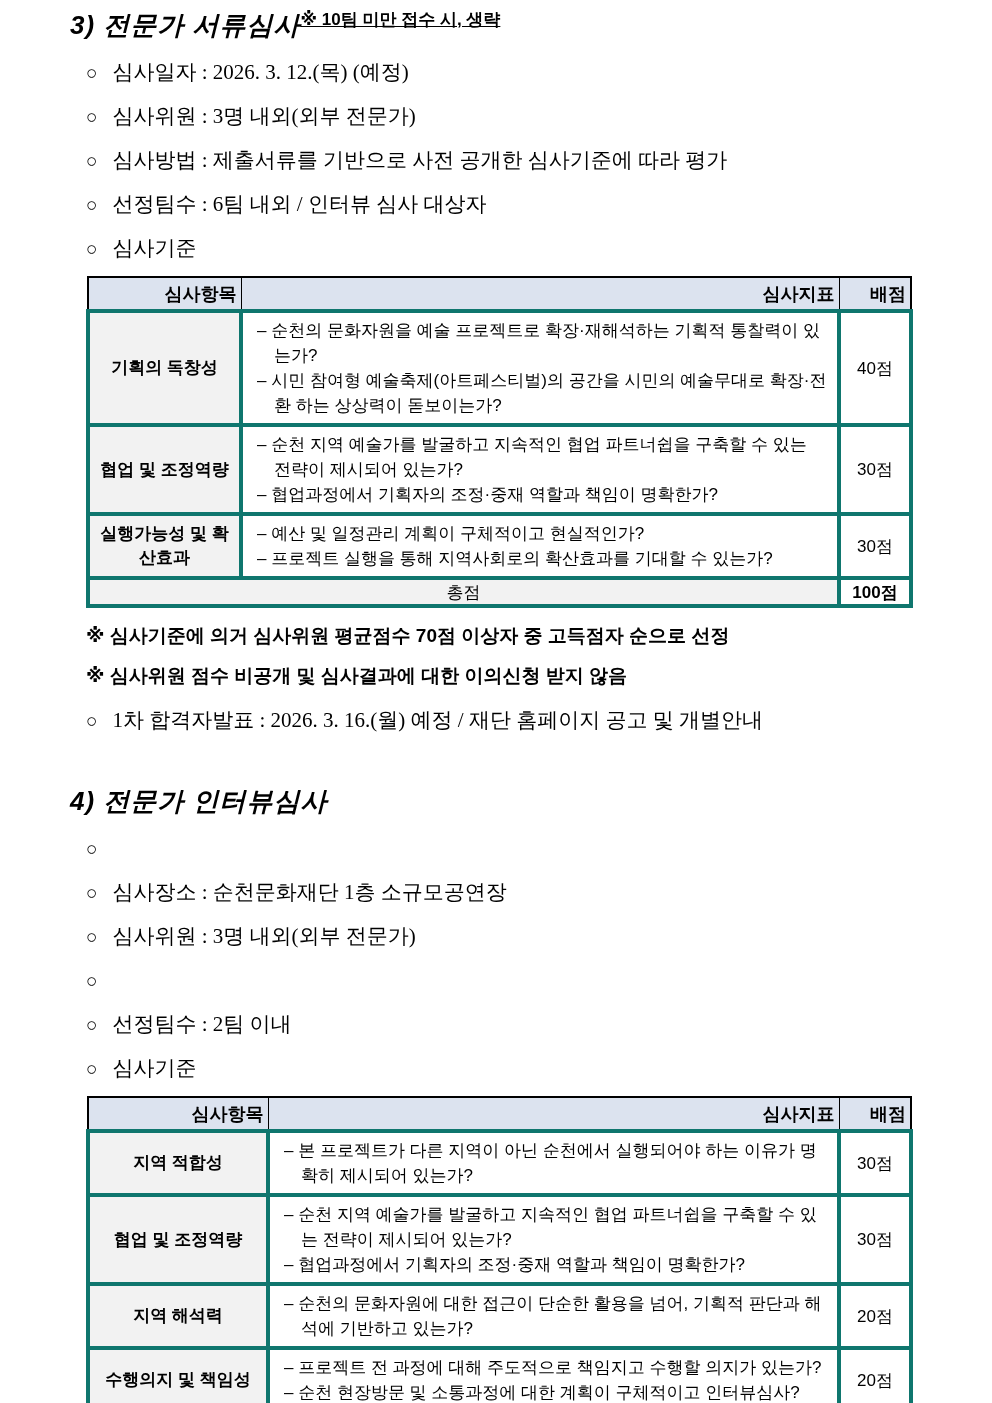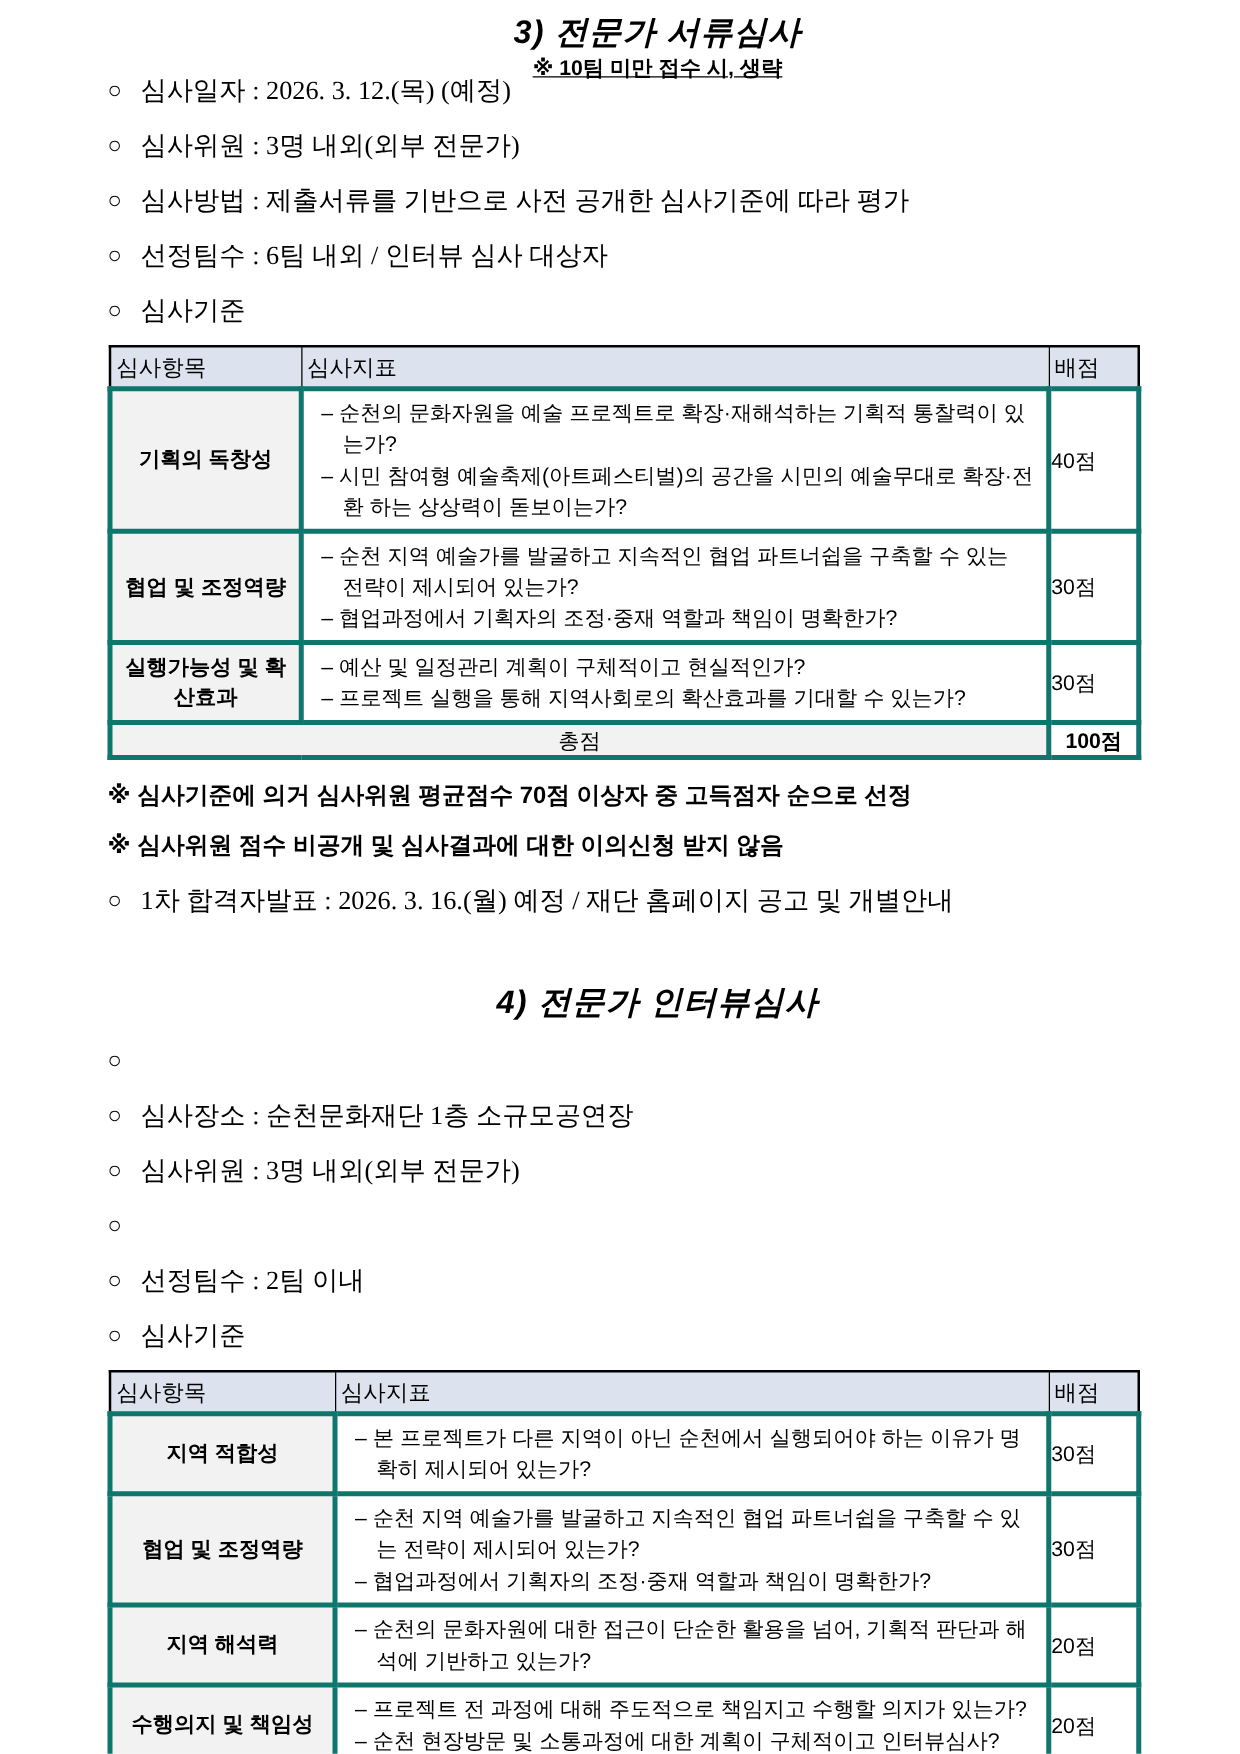--- a/index.html
+++ b/index.html
@@ -2,49 +2,49 @@
 <html lang="ko" style="--hdr-bg: #dce3ef; --item-bg: #f2f2f2;"><head>
 <meta charset="utf-8">
 <style>
   * { margin:0; padding:0; box-sizing:border-box; }
   html,body { width:992px; height:1403px; background:#ffffff; overflow:hidden; }
   body { font-family:"Liberation Serif","DejaVu Serif",serif; color:#000; }
 
   .doc { position:relative; width:992px; height:1403px; padding:8px 10px 0 70px; }
 
   
-  .heading-row { display:flex; align-items:center; height:42px;flex-direction:column; }
+  .heading-row { display:flex; height:42px; }
   .sec-title {
     font-family:"Liberation Sans","DejaVu Sans",sans-serif;
     font-weight:900; font-style:italic; font-size:26px; letter-spacing:1px;
   }
   .sec-note {
     font-family:"Liberation Sans","DejaVu Sans",sans-serif;
     font-weight:700; font-size:17px; text-decoration:underline;
   }
 
   
   .bullet-line { display:flex; align-items:center; height:44px; margin-left:16px;
                  font-size:21px; white-space:nowrap; }
   .bullet-marker { font-size:19px; margin-right:15px; line-height:1; }
 
   
   .crit-table { border-collapse:collapse; table-layout:fixed; width:823px;
                 margin:6px 0 0 16px; border:2px solid #000;
                 font-family:"Liberation Sans","DejaVu Sans",sans-serif; }
   .crit-table th {
     background:var(--hdr-bg,#dce3ef); border:1px solid #000; border-bottom:3px double #000;
-    font-size:18px; font-weight:400; height:34px; text-align:left; padding:2px 4px;
+    font-size:18px; font-weight:700; height:34px; text-align:right; padding:2px 4px;
   }
   .crit-table td { border:4px solid #0f766e; font-size:17px; vertical-align:middle; }
   .item-cell { background:var(--item-bg,#f2f2f2); text-align:center; font-weight:700;
                padding:4px 6px; line-height:24px; }
   .ind-cell  { padding:5px 10px 5px 14px; }
   .ind-line  { line-height:25px; padding-left:17px; text-indent:-17px; }
-  .pts-cell  { }
+  .pts-cell  { text-align:center; }
   .total-label { background:var(--item-bg,#f2f2f2); text-align:center; font-weight:400;
                  height:28px; }
   .total-pts { text-align:center; font-weight:700; }
 
   
   .notes { margin:8px 0 0 16px; }
   .note-line { display:flex; align-items:center; height:40px;
                font-family:"Liberation Sans","DejaVu Sans",sans-serif;
                font-weight:700; font-size:19px; white-space:nowrap;text-align:right; }
 

